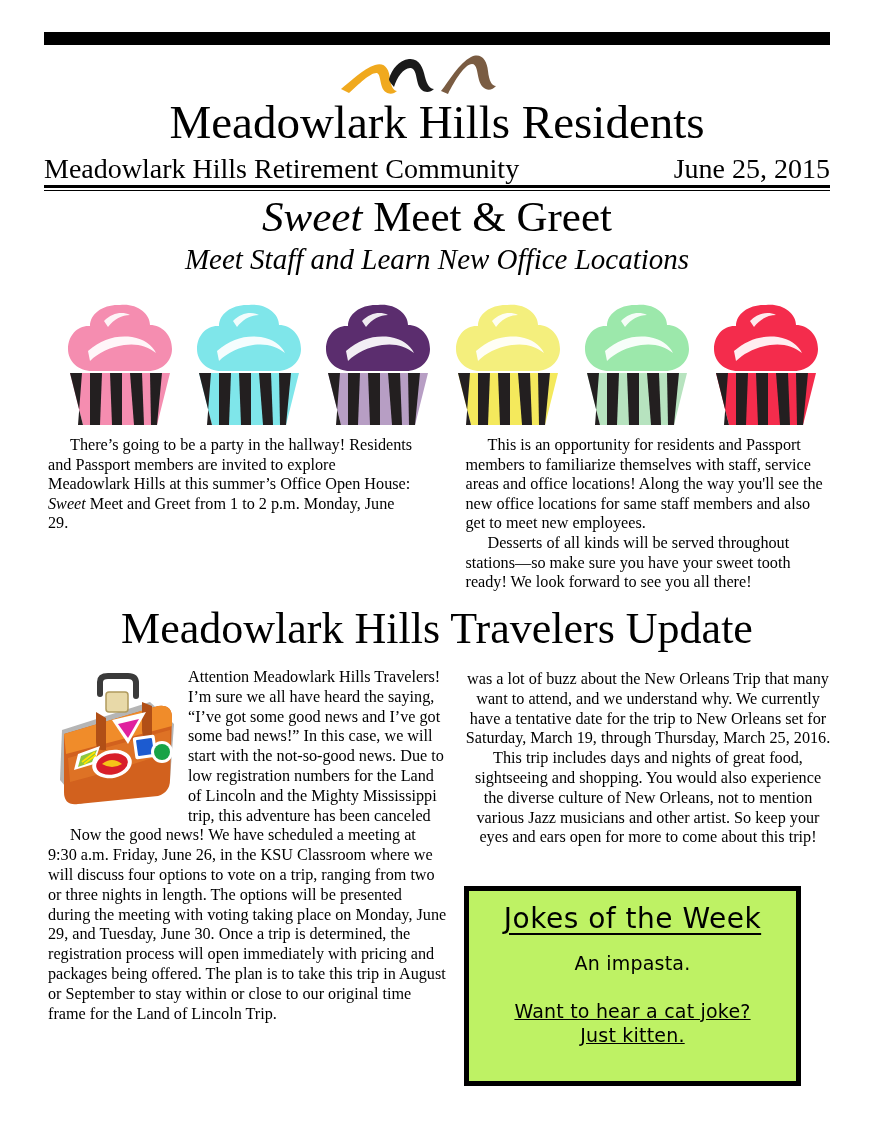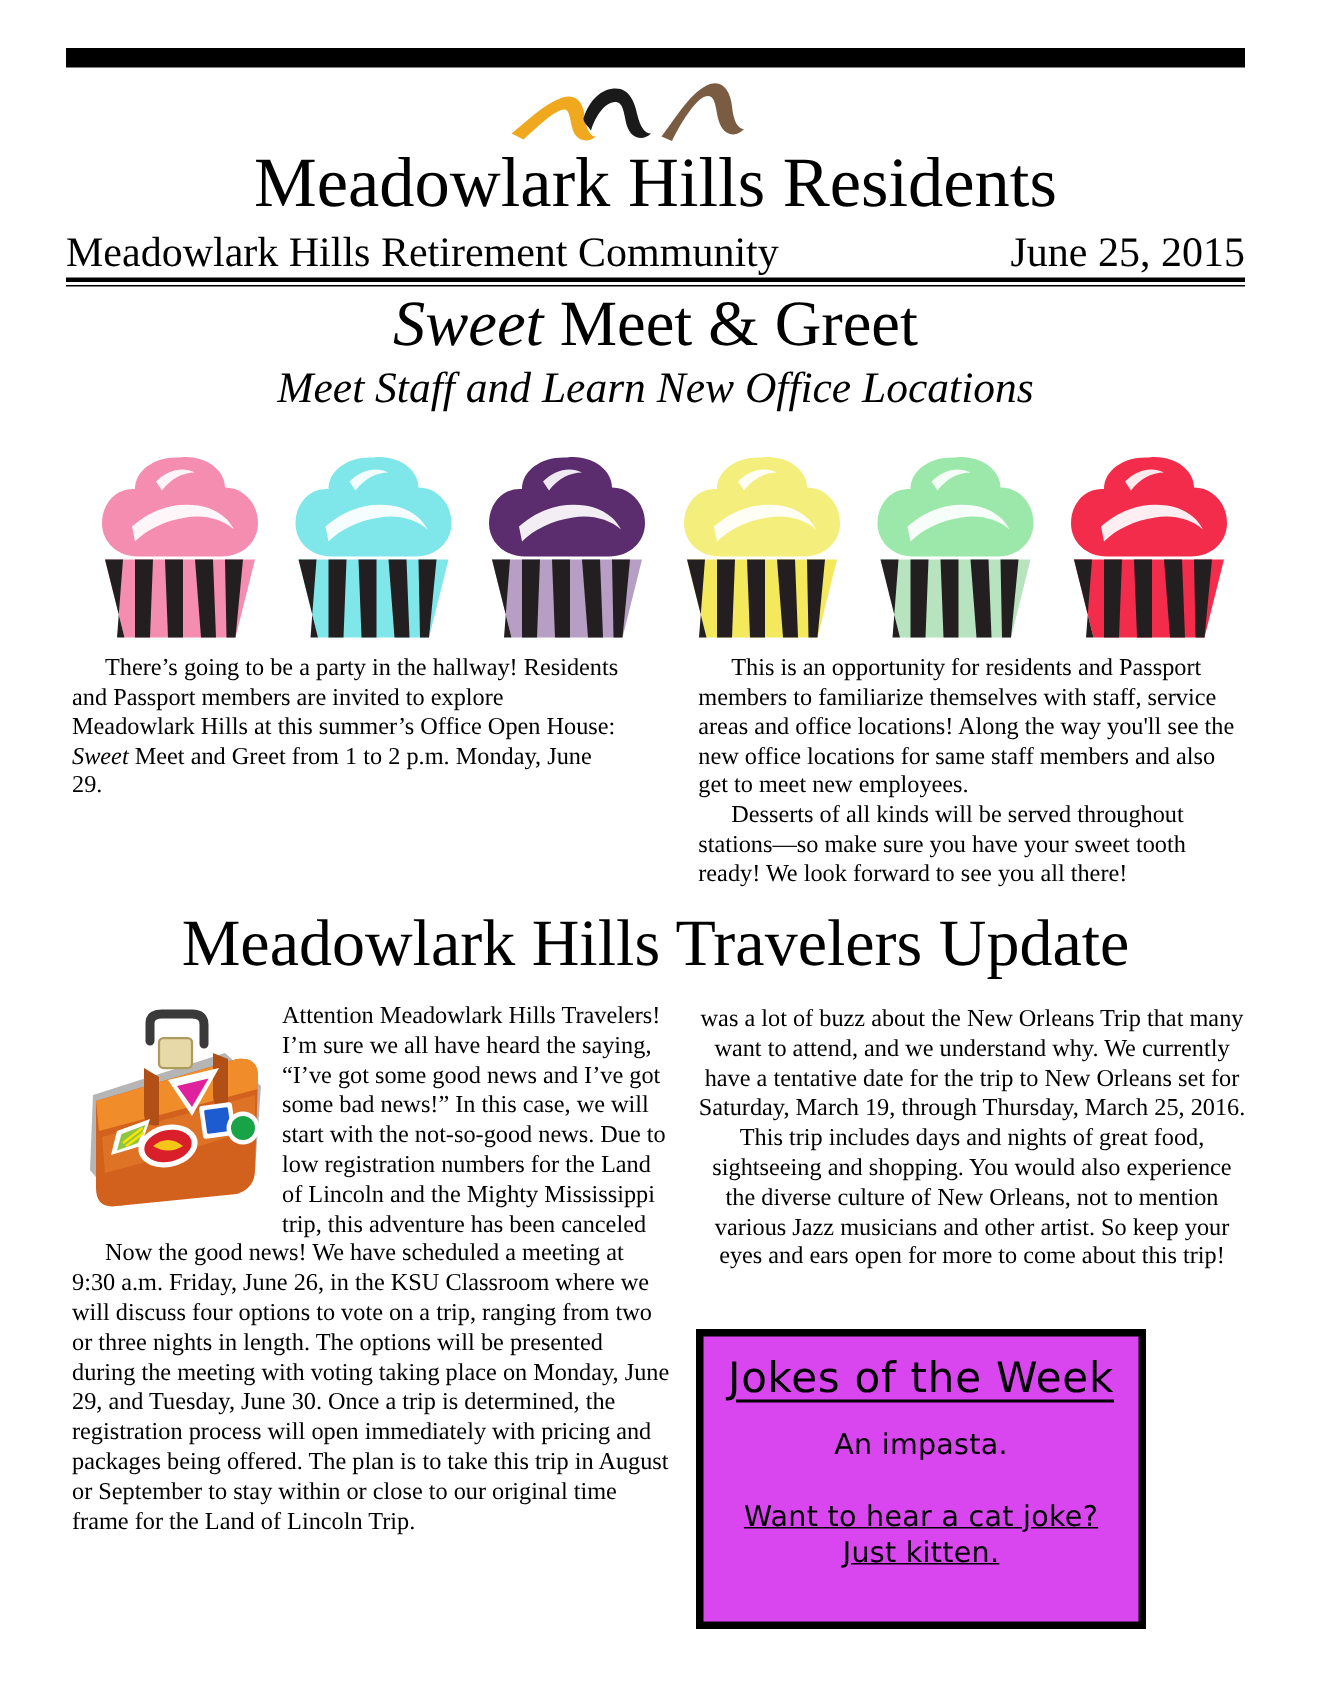--- a/index.html
+++ b/index.html
@@ -160,24 +160,24 @@
     font-size: 16.2px;
     line-height: 19.8px;
   }
   .story2-right p { margin: 0; text-align: center; }
 
   
   .jokes-box {
     position: absolute;
     left: 464px;
     top: 886px;
-    width: 300px;
+    width: 337px;
     height: 200px;
     border: 5px solid #000000;
-    background: #d946ef;
+    background: #bef264;
     box-sizing: border-box;
     font-family: "DejaVu Sans", sans-serif;
     text-align: center;
     padding-top: 10px;
   }
   .jokes-title {
     font-size: 28px;
     line-height: 36px;
     letter-spacing: 0.5px;
     text-decoration: underline;

